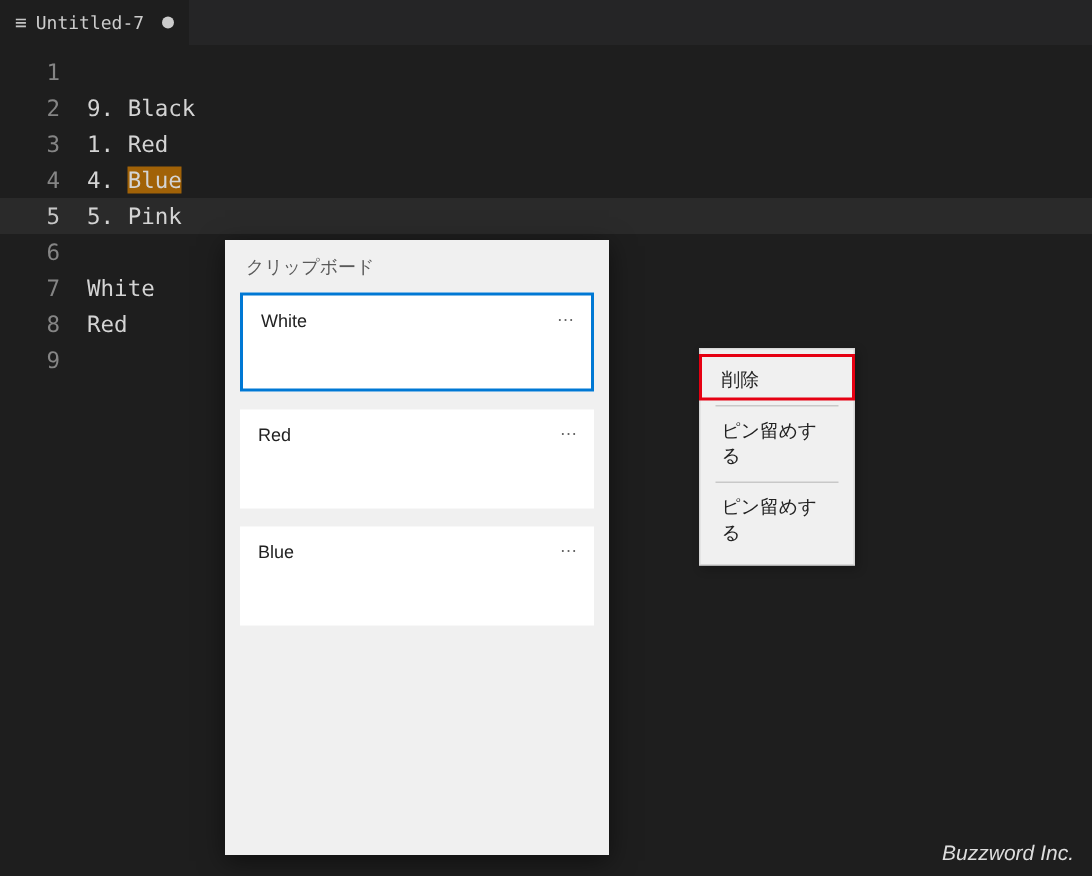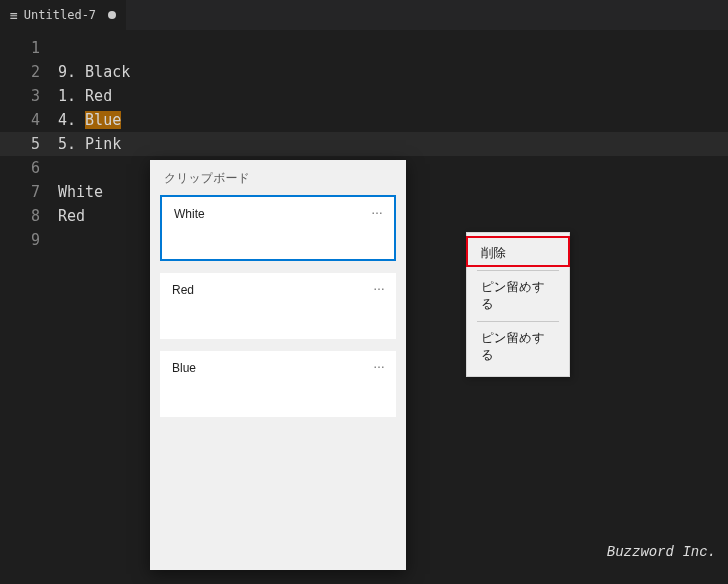--- a/index.html
+++ b/index.html
@@ -60,23 +60,23 @@
     background: #2a2a2a;
     z-index: -1;
   }
   .selection {
     background: #a16207;
     text-align: center;
   }
   .watermark {
     position: absolute;
     right: 12px;
-    bottom: 24px;
+    bottom: 8px;
     color: #dddddd;
-    font-family: Liberation Mono, monospace;
+    font-family: Liberation Sans, sans-serif;
     font-size: 14px;
     font-style: italic;
   }
   .clipboard-panel {
     position: absolute;
     left: 150px;
     top: 160px;
     width: 256px;
     height: 410px;
     background: #f0f0f0;

